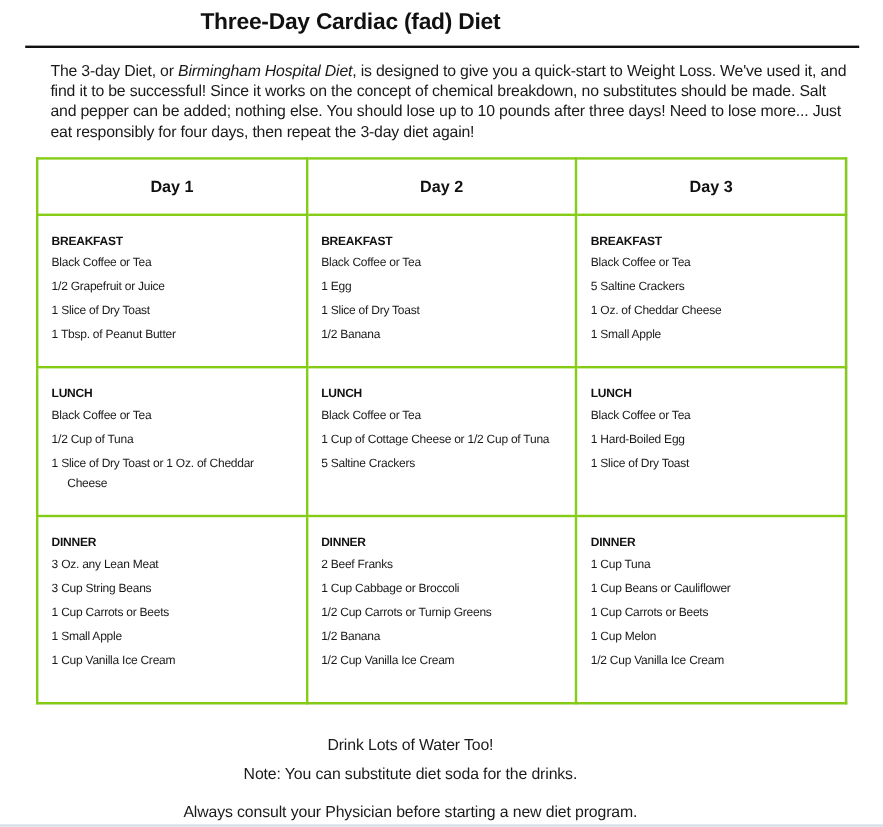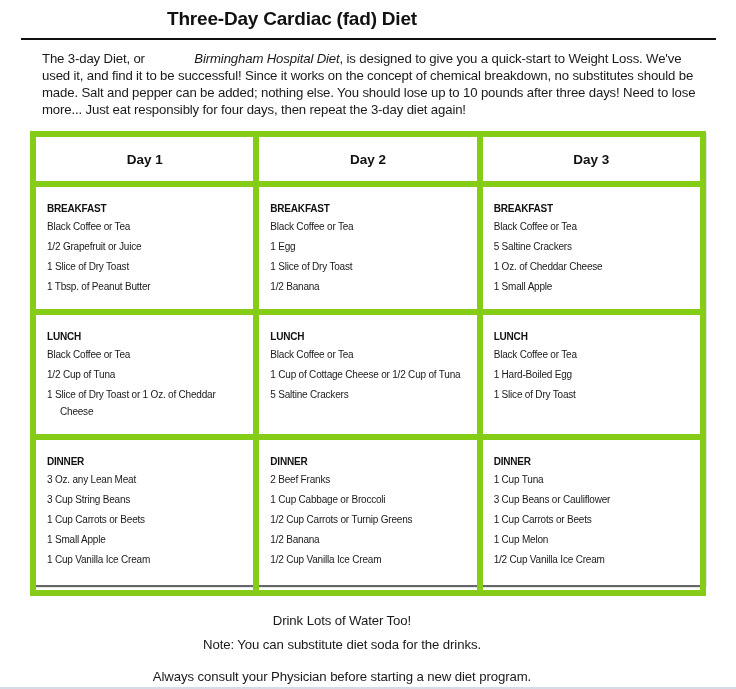--- a/index.html
+++ b/index.html
@@ -11,30 +11,30 @@
       position: absolute; left: 0; width: 584px; top: 8px;
       text-align: center; font-size: 19px; font-weight: bold; letter-spacing: -0.2px;
     }
     .title-rule {
       position: absolute; left: 21px; top: 38px; width: 695px; height: 2px; background: #111;
     }
     .intro {
       position: absolute; left: 42px; top: 50px; width: 670px;
       font-size: 13.2px; line-height: 17px; letter-spacing: -0.15px; color: #1a1a1a;
     }
-    .intro em { font-style: italic; margin-left: 46px; }
+    .intro em { font-style: italic; }
     .table-wrap {
       position: absolute; left: 30px; top: 131px; width: 674px; height: 454px;
       box-shadow: 2px 2px 1px #666;
     }
     table {
       border-collapse: collapse; width: 676px; height: 456px; table-layout: fixed;
     }
     td, th {
-      border: 6px solid #84cc16; vertical-align: top; padding: 0;
+      border: 2px solid #84cc16; vertical-align: top; padding: 0;
     }
     th {
       height: 44px; vertical-align: middle; font-size: 13.5px; font-weight: bold; text-align: center;
     }
     .cell { padding: 12px 10px 10px 11px; font-size: 10px; line-height: 20px; letter-spacing: -0.2px; color: #1a1a1a; }
     .meal-head { font-weight: bold; color: #111; }
     .item { line-height: 16.5px; margin-bottom: 3.5px; padding-left: 13px; text-indent: -13px; }
     .row-b td { height: 112px; }
     .row-l td { height: 109px; }
     .row-d td { height: 150px; }
@@ -138,21 +138,21 @@
         <div class="item">1 Cup Cabbage or Broccoli</div>
         <div class="item">1/2 Cup Carrots or Turnip Greens</div>
         <div class="item">1/2 Banana</div>
         <div class="item">1/2 Cup Vanilla Ice Cream</div>
       </div>
           </td>
       <td>
             <div class="cell">
         <div class="meal-head">DINNER</div>
         <div class="item">1 Cup Tuna</div>
-        <div class="item">3 Cup Beans or Cauliflower</div>
+        <div class="item">1 Cup Beans or Cauliflower</div>
         <div class="item">1 Cup Carrots or Beets</div>
         <div class="item">1 Cup Melon</div>
         <div class="item">1/2 Cup Vanilla Ice Cream</div>
       </div>
           </td>
     </tr>
   </tbody>
     </table>
 </div>
 

